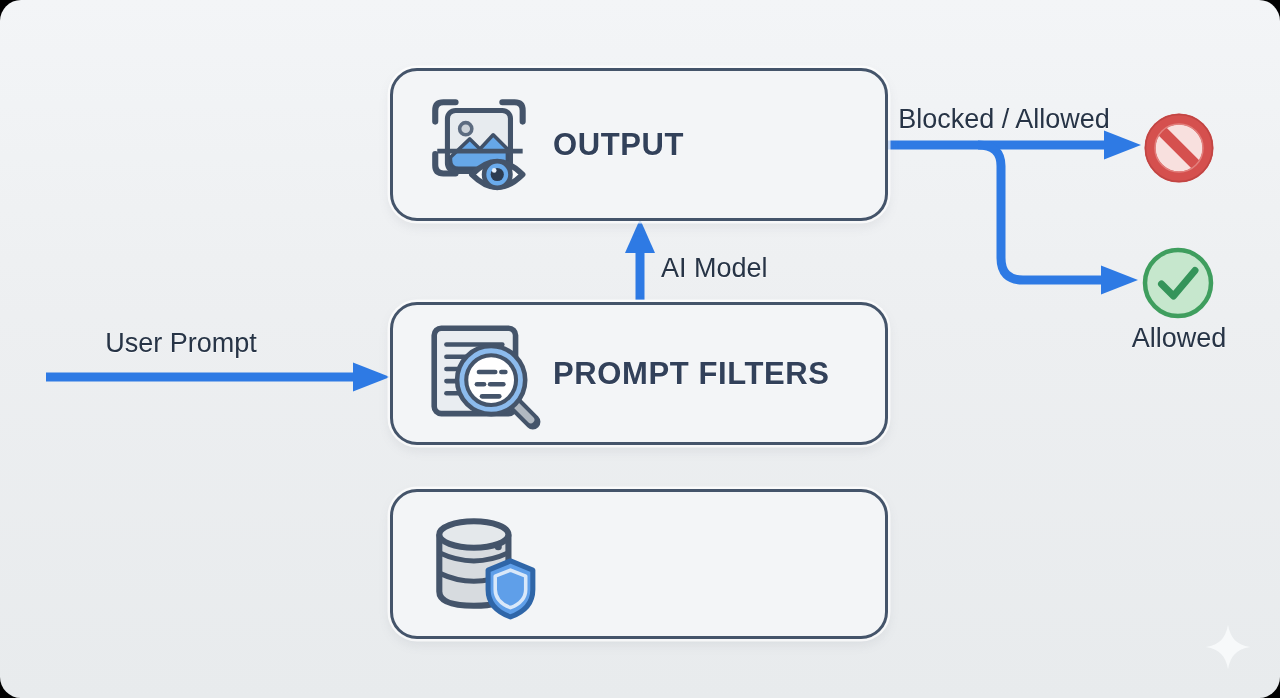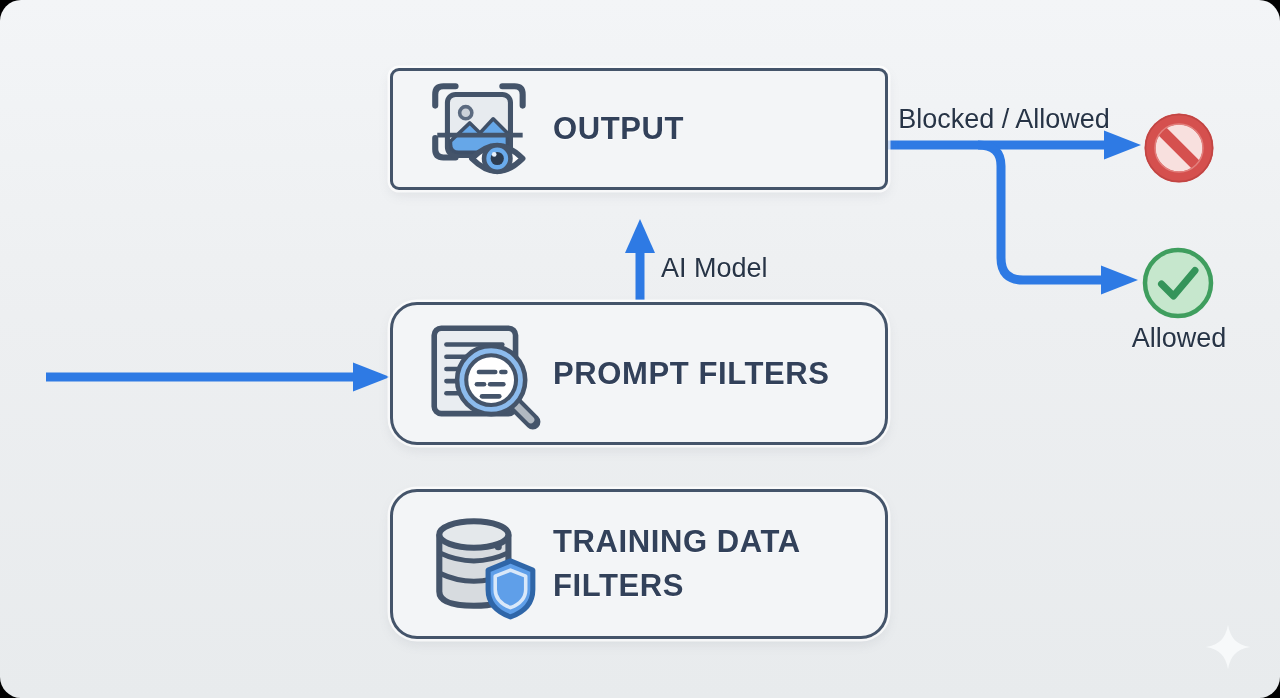--- a/index.html
+++ b/index.html
@@ -20,21 +20,21 @@
     pointer-events: none;
   }
   .node {
     position: absolute;
     border: 3.5px solid #44546a;
     border-radius: 27px;
     background: #f3f5f7;
     box-shadow: 0 0 0 2.5px rgba(255,255,255,0.75), 0 5px 12px rgba(110,120,135,0.14);
     display: flex; align-items: center;
   }
-  .node-output   { left: 390px; top: 68px;  width: 498px; height: 122px; border-radius: 9px; }
+  .node-output   { left: 390px; top: 68px;  width: 498px; height: 153px; }
   .node-prompt   { left: 390px; top: 302px; width: 498px; height: 143px; }
   .node-training { left: 390px; top: 489px; width: 498px; height: 150px; }
   .node-icon { width: 122px; height: 112px; margin-left: 28px; flex: 0 0 auto; }
   .node-title {
     margin-left: 10px;
     font-size: 31px; font-weight: 700; letter-spacing: 0.6px;
     color: #32415a; line-height: 44px;
     text-shadow: 0 1px 0 rgba(255,255,255,0.8);
   }
   .node-title span { display: block; }
@@ -126,26 +126,23 @@
   <div class="node node-training">
     <svg class="node-icon" viewBox="0 0 120 110">
       <path d="M18 26 L18 82 Q18 96 52 96 Q86 96 86 82 L86 26" fill="#d7dbdf" stroke="#44546a" stroke-width="6"></path>
       <ellipse cx="52" cy="26" rx="34" ry="13" fill="#e4e8eb" stroke="#44546a" stroke-width="6"></ellipse>
       <path d="M18 44 Q52 60 86 44" fill="none" stroke="#44546a" stroke-width="5"></path>
       <path d="M18 64 Q52 80 86 64" fill="none" stroke="#44546a" stroke-width="5"></path>
       <circle cx="76" cy="38" r="3.5" fill="#44546a"></circle>
       <path d="M88 52 L110 61 L110 80 Q110 99 88 107 Q66 99 66 80 L66 61 Z" fill="#5f9fe9" stroke="#2f66a8" stroke-width="5" stroke-linejoin="round"></path>
       <path d="M88 61 L103 67 L103 80 Q103 92 88 98 Q73 92 73 80 L73 67 Z" fill="none" stroke="#d9e8f9" stroke-width="3.5" stroke-linejoin="round"></path>
     </svg>
-    <div class="node-title">
-      <span>TRAINING DATA</span>
-      <span>FILTERS</span>
-    </div>
   </div>
 
+  <div class="flow-label lbl-user-prompt">User Prompt</div>
   <div class="flow-label lbl-ai-model">AI Model</div>
   <div class="flow-label lbl-blocked-allowed">Blocked / Allowed</div>
   <div class="flow-label lbl-allowed">Allowed</div>
 
   <svg class="outcome-icon icon-blocked" viewBox="0 0 76 76">
     <circle cx="38" cy="38" r="29" fill="#f8e0de" stroke="#d5504e" stroke-width="11"></circle>
     <line x1="17.5" y1="17.5" x2="58.5" y2="58.5" stroke="#d5504e" stroke-width="11"></line>
     <circle cx="38" cy="38" r="33.5" fill="none" stroke="#c04543" stroke-width="1.5"></circle>
     <circle cx="38" cy="38" r="24" fill="none" stroke="#e2807d" stroke-width="1.5"></circle>
   </svg>

